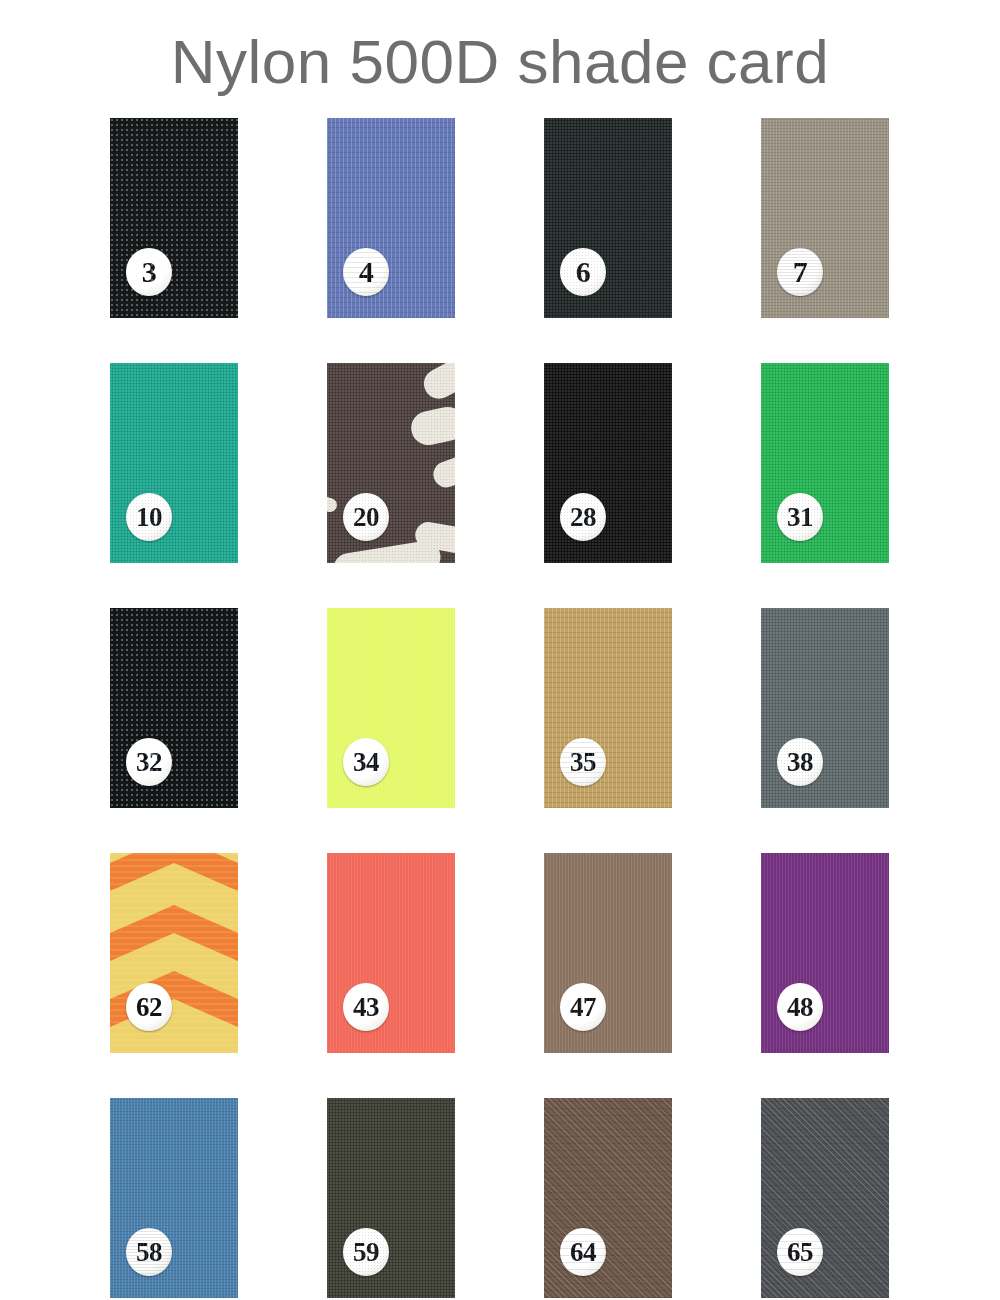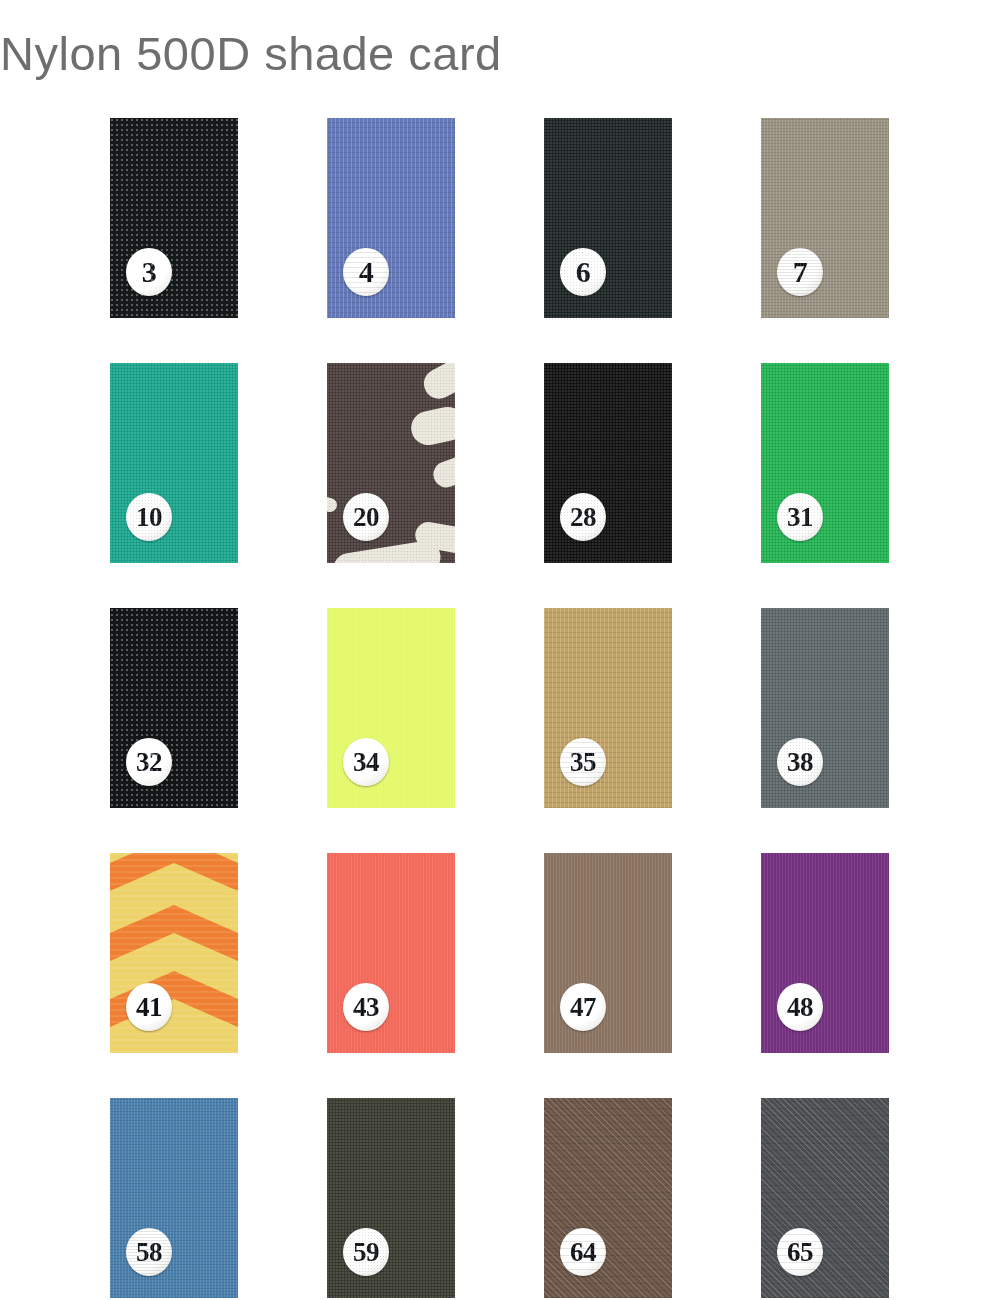--- a/index.html
+++ b/index.html
@@ -14,23 +14,23 @@
     overflow: hidden;
     font-family: "Liberation Sans", sans-serif;
     position: relative;
   }
 
   #card-title {
     position: absolute;
     left: 0;
     top: 26px;
     width: 1000px;
-    text-align: left;
+    text-align: center;
     font-family: "Liberation Sans", sans-serif;
-    font-size: 47px;
+    font-size: 62px;
     font-weight: 400;
     letter-spacing: 0.5px;
     color: #6e6e6e;
     white-space: nowrap;
   }
 
   #swatch-grid {
     position: absolute;
     left: 110px;
     top: 118px;
@@ -202,21 +202,21 @@
     <div class="swatch weave-fine" style="background-color: rgb(92, 102, 104);">
       <div class="num-badge" style="font-size: 27px; color: rgb(16, 20, 24);">38</div>
     </div>
     <div class="swatch" style="background-color: rgb(237, 211, 106);">
       <div class="chevrons">
         <div class="cv cv-a"></div>
         <div class="cv cv-b"></div>
         <div class="cv cv-c"></div>
         <div class="chev-noise"></div>
       </div>
-      <div class="num-badge" style="font-size: 27px; color: rgb(16, 20, 24);">41</div>
+      <div class="num-badge" style="font-size: 27px; color: rgb(16, 20, 24);">62</div>
     </div>
     <div class="swatch weave-plain" style="background-color: rgb(242, 105, 90);">
       <div class="num-badge" style="font-size: 27px; color: rgb(16, 20, 24);">43</div>
     </div>
     <div class="swatch weave-plain" style="background-color: rgb(138, 114, 96);">
       <div class="num-badge" style="font-size: 27px; color: rgb(16, 20, 24);">47</div>
     </div>
     <div class="swatch weave-plain" style="background-color: rgb(115, 48, 127);">
       <div class="num-badge" style="font-size: 27px; color: rgb(16, 20, 24);">48</div>
     </div>

